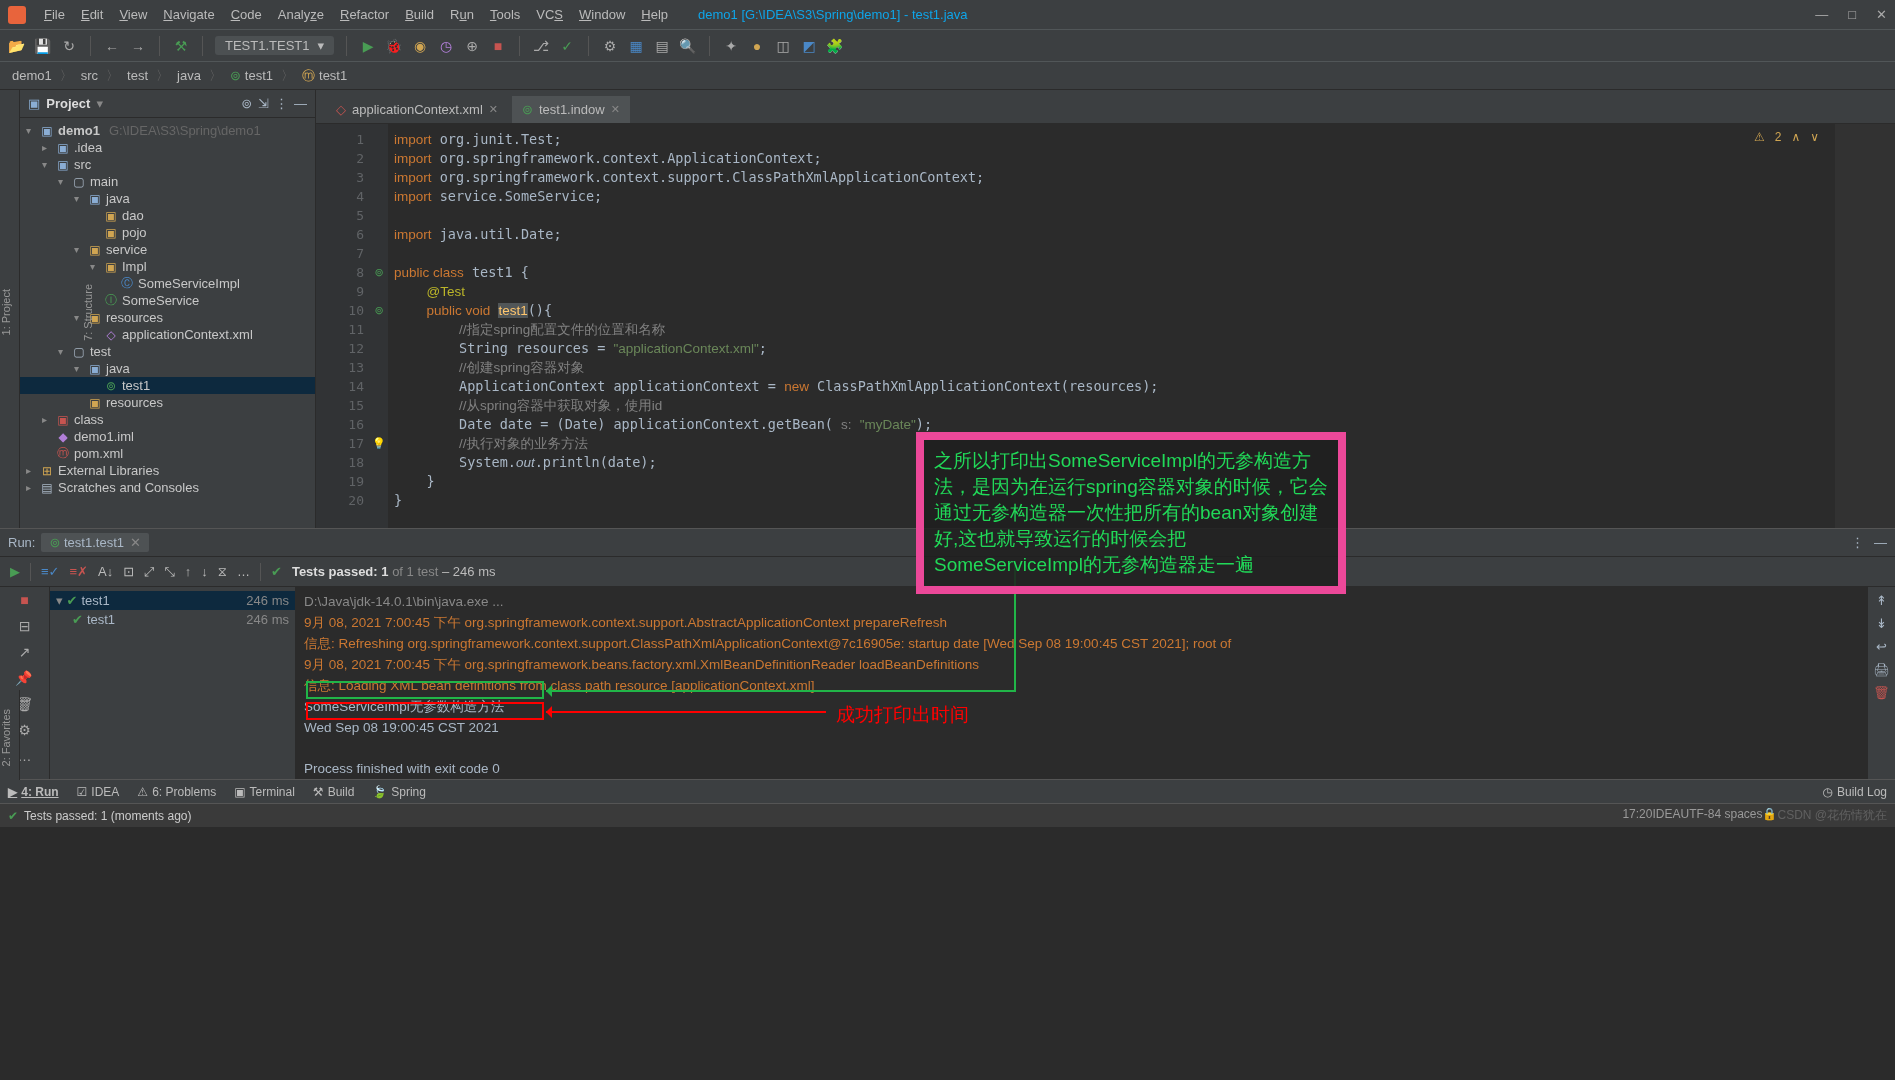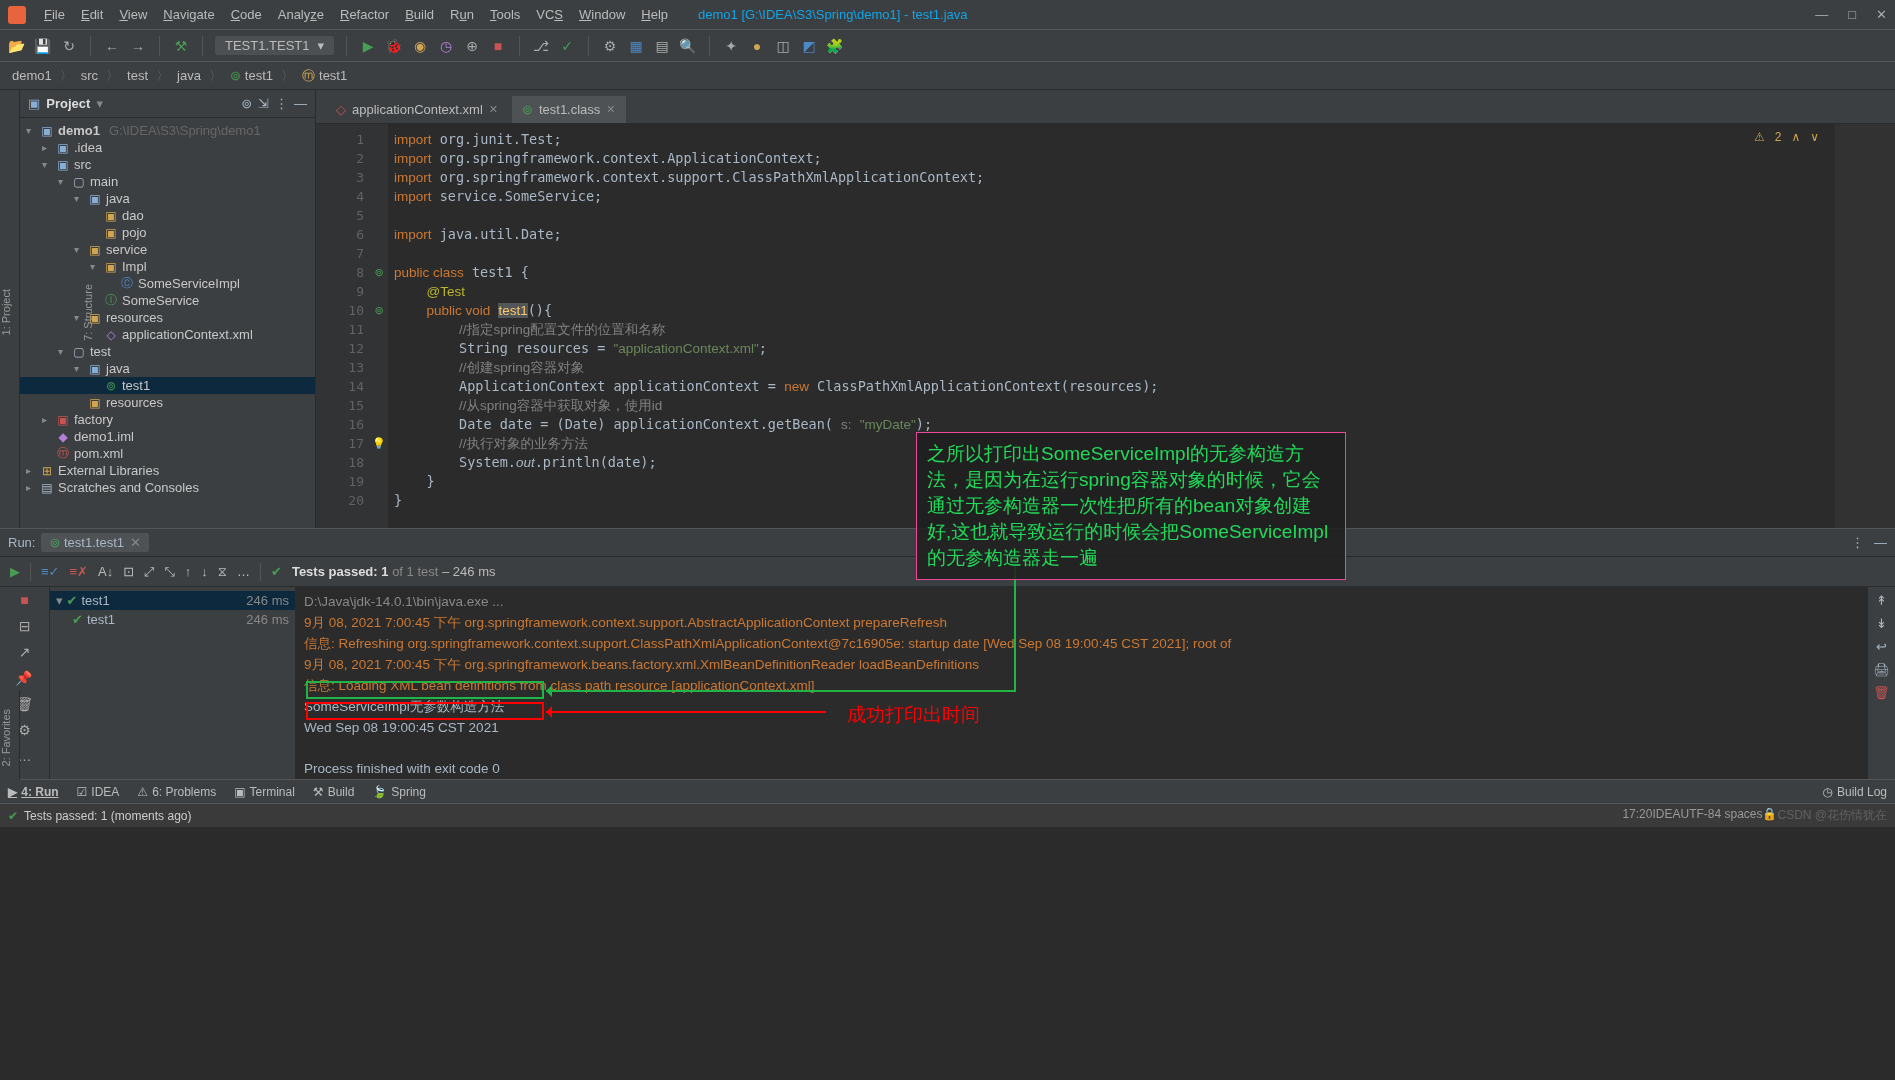--- a/index.html
+++ b/index.html
@@ -67,22 +67,22 @@
 .run-console .info { color:#a9b7c6; }
 .run-console .gray { color:#888; }
 .run-rightbar { width:28px; background:#3c3f41; border-left:1px solid #2b2b2b; display:flex; flex-direction:column; align-items:center; padding-top:6px; gap:8px; }
 .toolwindows { height:24px; background:#3c3f41; border-top:1px solid #555; display:flex; align-items:center; padding:0 8px; gap:18px; color:#bbb; font-size:12px; }
 .toolwindows .item { display:flex; gap:4px; align-items:center; cursor:pointer; }
 .toolwindows .item.active { font-weight:bold; text-decoration:underline; }
 .statusmsg { height:24px; background:#3a3a3a; display:flex; align-items:center; padding:0 8px; color:#ccc; font-size:12px; border-top:1px solid #555; }
 .statusmsg .gicon { color:#499c54; margin-right:6px; }
 .statusmsg .spacer { flex:1; }
 .statusmsg .right { display:flex; color:#999; }
-.annotation-box { position:absolute; border:1px solid #ec4899; background:rgba(30,30,30,0.85); color:#21d958; padding:8px 10px; font-family:"Microsoft YaHei",sans-serif; font-size:19px; line-height:26px; z-index:50; }
-.red-label { position:absolute; color:#ff0000; font-family:"Microsoft YaHei",sans-serif; font-size:19px; z-index:51;margin-left:11px; }
+.annotation-box { position:absolute; border:8px solid #ec4899; background:rgba(30,30,30,0.85); color:#21d958; padding:8px 10px; font-family:"Microsoft YaHei",sans-serif; font-size:19px; line-height:26px; z-index:50; }
+.red-label { position:absolute; color:#ff0000; font-family:"Microsoft YaHei",sans-serif; font-size:19px; z-index:51; }
 .green-box { position:absolute; border:2px solid #21b548; z-index:49; pointer-events:none; }
 .red-box { position:absolute; border:2px solid #ff0000; z-index:49; pointer-events:none; }
 .arrow-line { position:absolute; height:2px; z-index:48; }
 </style>
 </head>
 <body>
 
 <div class="menubar">
   <div class="logo"></div>
   <div class="menu-item"><u>F</u>ile</div>
@@ -259,21 +259,21 @@
           <span class="label">test1</span>
         </div>
       <div class="tree-row" style="padding-left:54px">
           <span class="arrow"></span>
           <span class="icon" style="color:#d0a552">▣</span>
           <span class="label">resources</span>
         </div>
       <div class="tree-row" style="padding-left:22px">
           <span class="arrow">▸</span>
           <span class="icon" style="color:#c75450">▣</span>
-          <span class="label">factory</span>
+          <span class="label">class</span>
         </div>
       <div class="tree-row" style="padding-left:22px">
           <span class="arrow"></span>
           <span class="icon" style="color:#b17fd8">◆</span>
           <span class="label">demo1.iml</span>
         </div>
       <div class="tree-row" style="padding-left:22px">
           <span class="arrow"></span>
           <span class="icon" style="color:#c75450">ⓜ</span>
           <span class="label">pom.xml</span>
@@ -293,21 +293,21 @@
 
   <div class="editor-area">
     <div class="editor-tabs">
       <div class="etab">
           <span style="color:#c75450">◇</span>
           <span>applicationContext.xml</span>
           <span class="close">✕</span>
         </div>
       <div class="etab active">
           <span style="color:#499c54">⊚</span>
-          <span>test1.class</span>
+          <span>test1.indow</span>
           <span class="close">✕</span>
         </div>
     </div>
     <div class="editor">
       <div class="gutter">1<br>2<br>3<br>4<br>5<br>6<br>7<br>8<br>9<br>10<br>11<br>12<br>13<br>14<br>15<br>16<br>17<br>18<br>19<br>20</div>
       <div class="gut-icons"><br><br><br><br><br><br><br>⊚<br><br>⊚<br><br><br><br><br><br><br><span style="color:#d0a552">💡</span><br><br><br></div>
       <div class="code"><span class="kw">import</span> org.junit.Test;
 <span class="kw">import</span> org.springframework.context.ApplicationContext;
 <span class="kw">import</span> org.springframework.context.support.ClassPathXmlApplicationContext;
 <span class="kw">import</span> service.SomeService;

